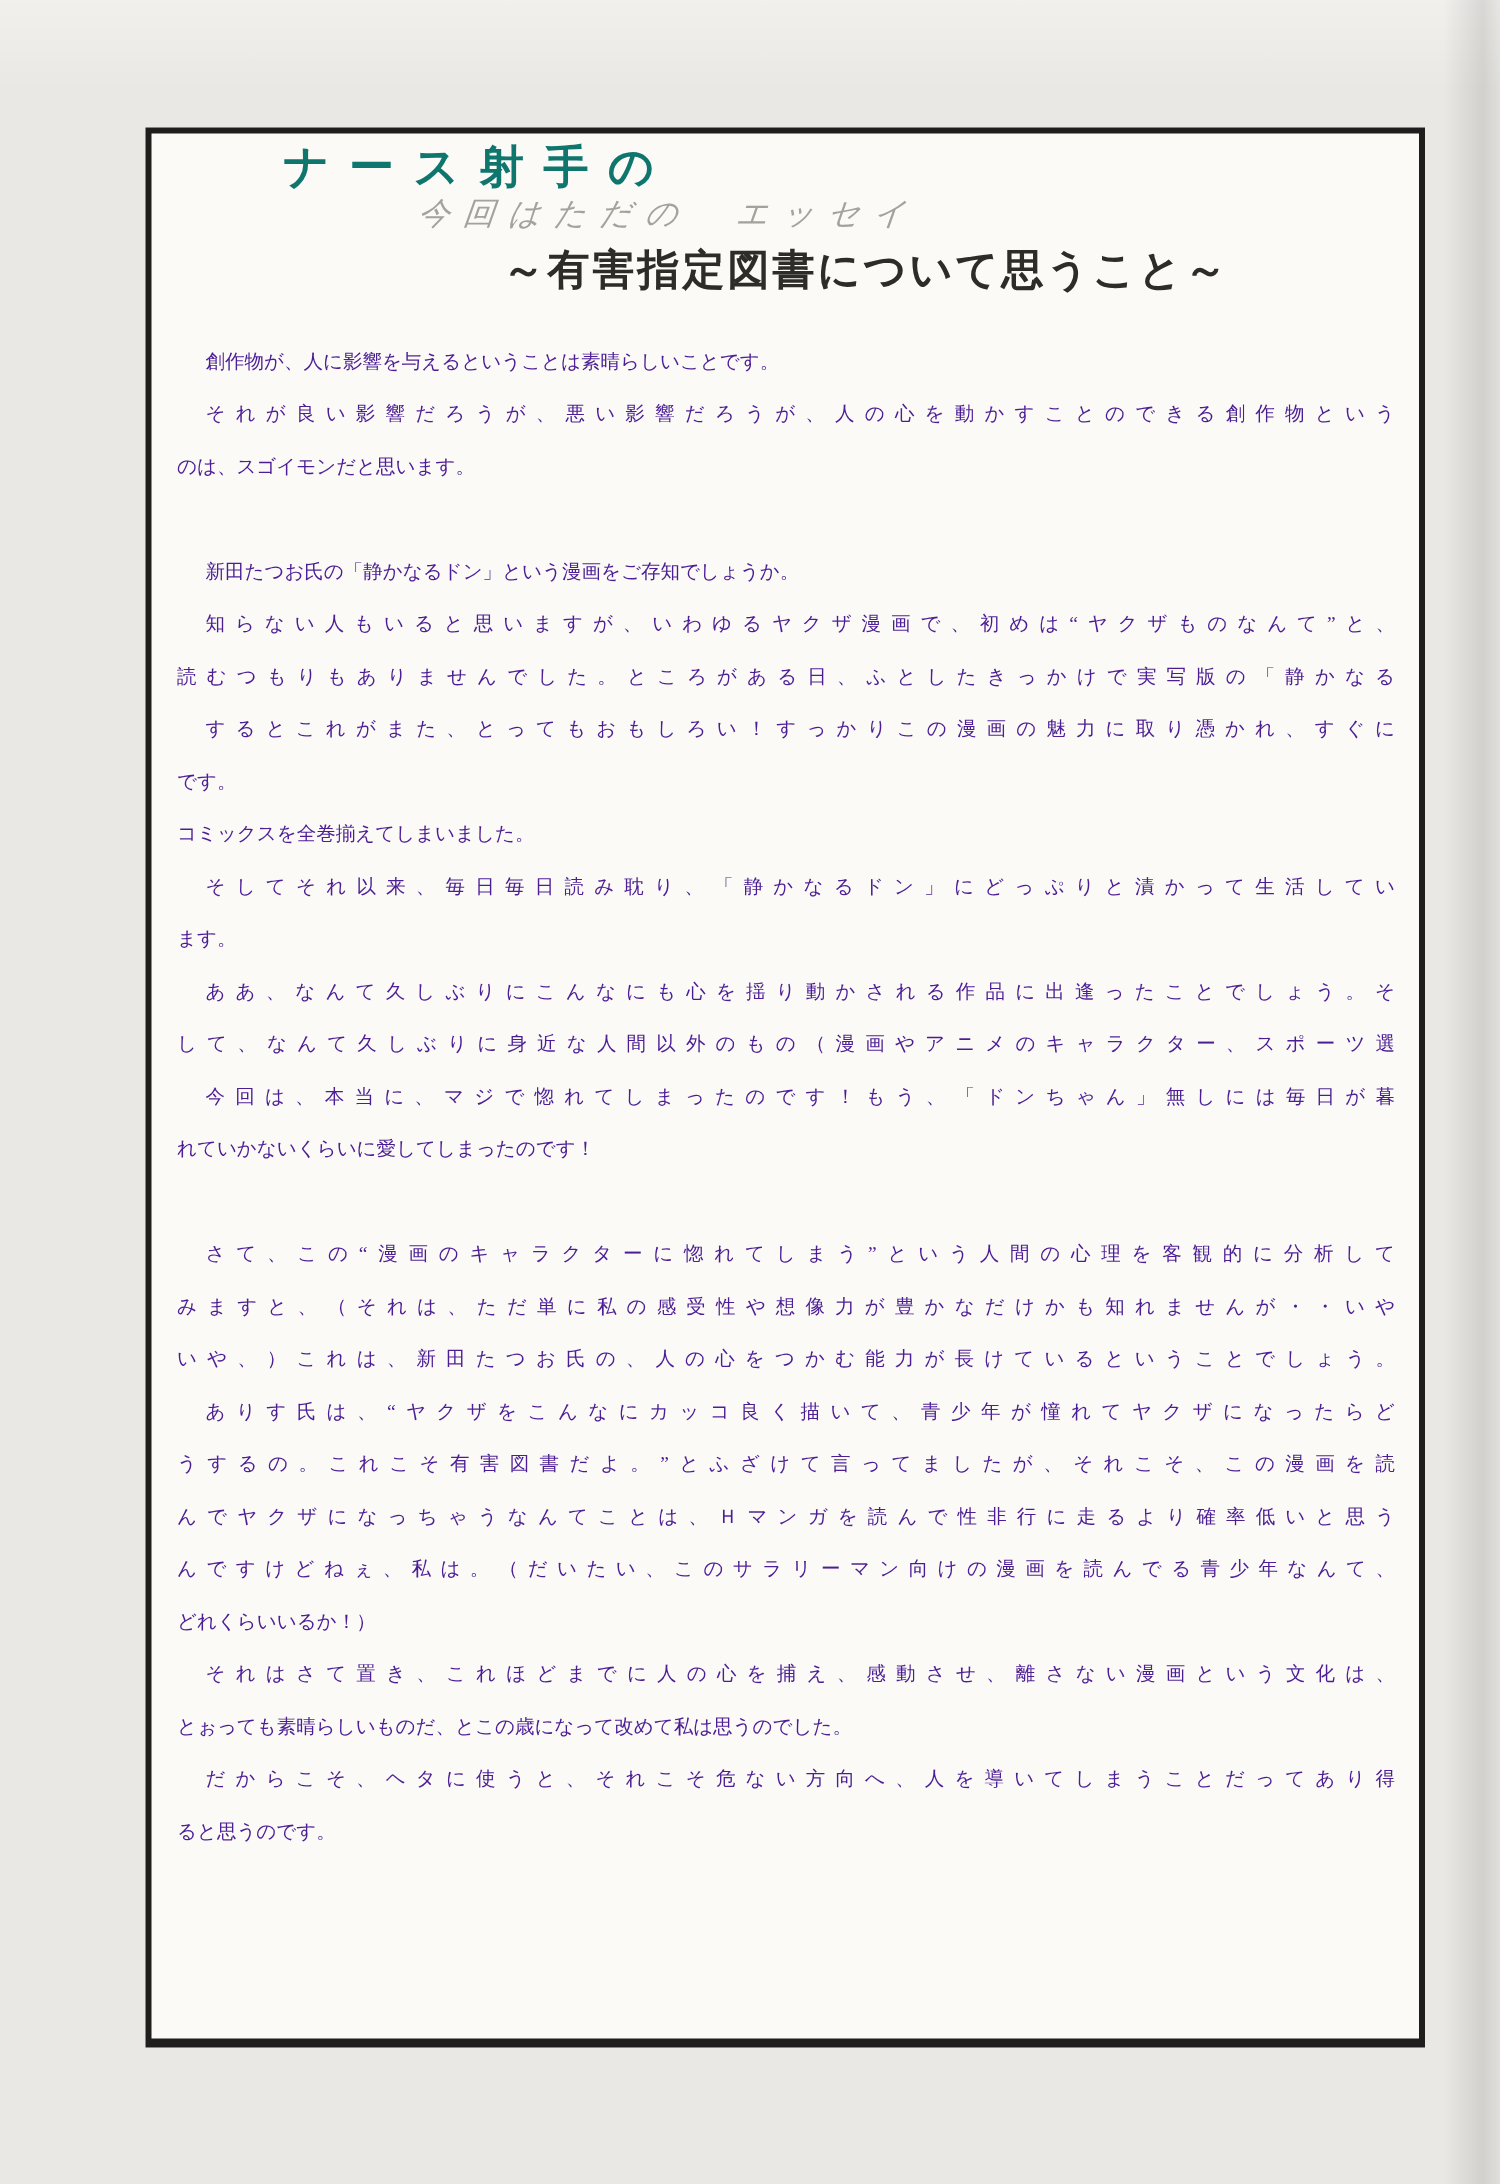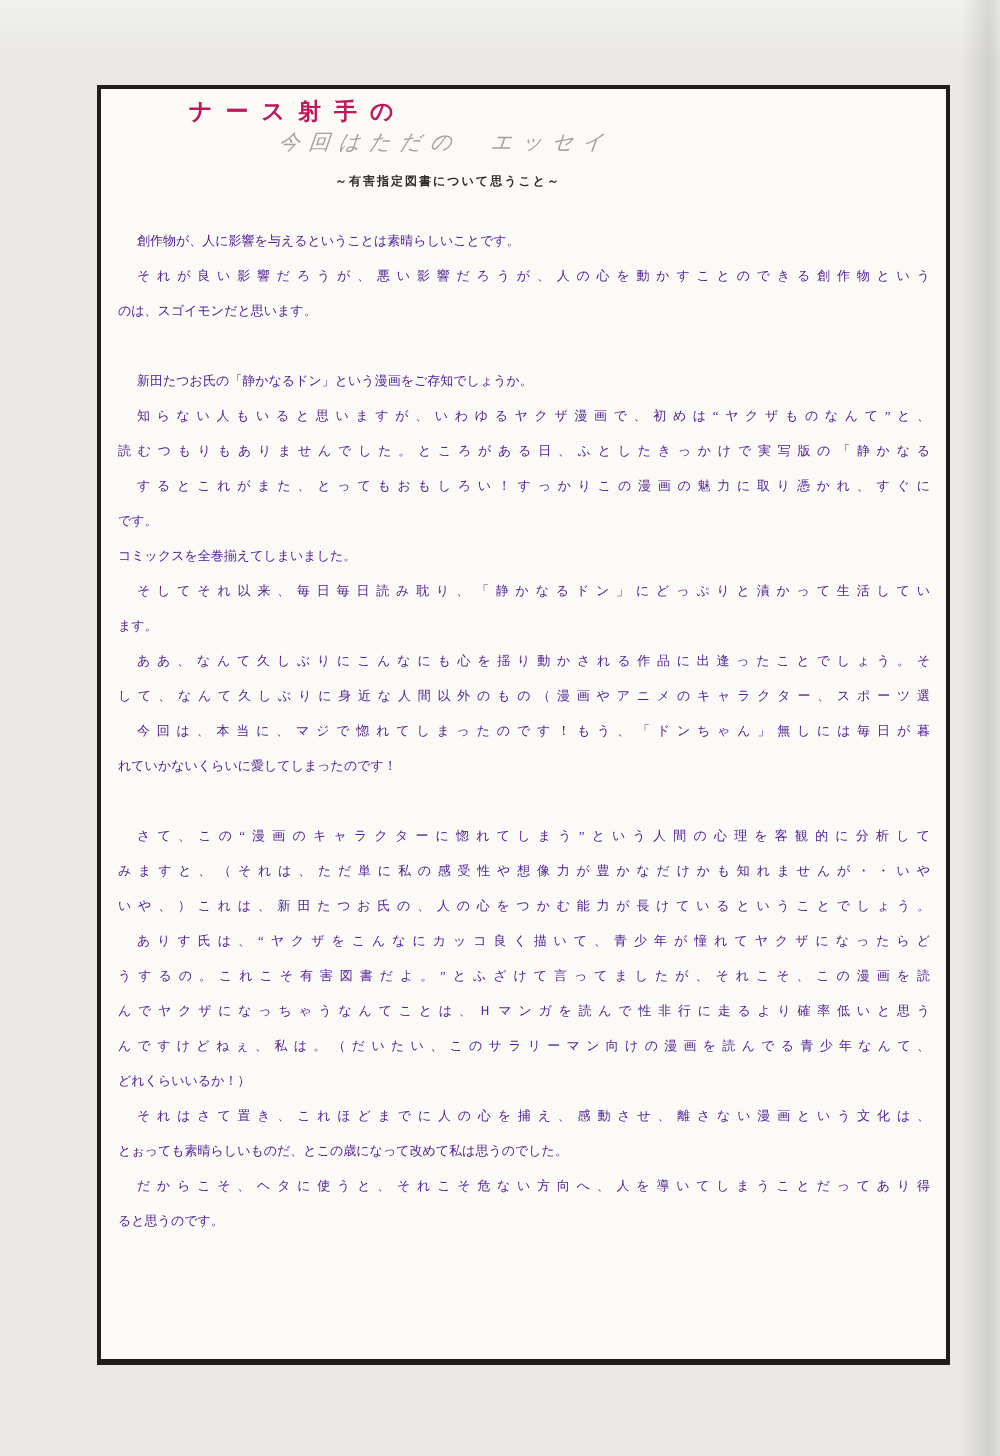--- a/index.html
+++ b/index.html
@@ -33,39 +33,39 @@
     width: 853px;
     height: 1280px;
     box-sizing: border-box;
     background: #fbfaf6;
     border: 4px solid #1f1e1c;
     border-bottom-width: 6px;
     padding-top: 8px;
   }
   .main-title {
     margin: 0 0 0 88px;
-    font-size: 23px;
+    font-size: 30px;
     line-height: 30px;
     font-weight: bold;
     letter-spacing: 13px;
-    color: #be185d;
+    color: #0f766e;
   }
   .hand-title {
     margin: 0 0 0 178px;
     font-size: 21px;
     line-height: 30px;
     letter-spacing: 9px;
     color: #a5a29c;
     font-style: italic;
     transform: skewX(-6deg);
     transform-origin: left center;
   }
   .sub-title {
     margin: 10px 0 0 234px;
-    font-size: 12px;
+    font-size: 28px;
     line-height: 28px;
     font-weight: bold;
     letter-spacing: 2px;
     color: #2e2c29;
   }
   .essay-body {
     margin-top: 28px;
     padding: 0 16px 0 17px;
     color: #4c1d95;
     font-size: 13px;

